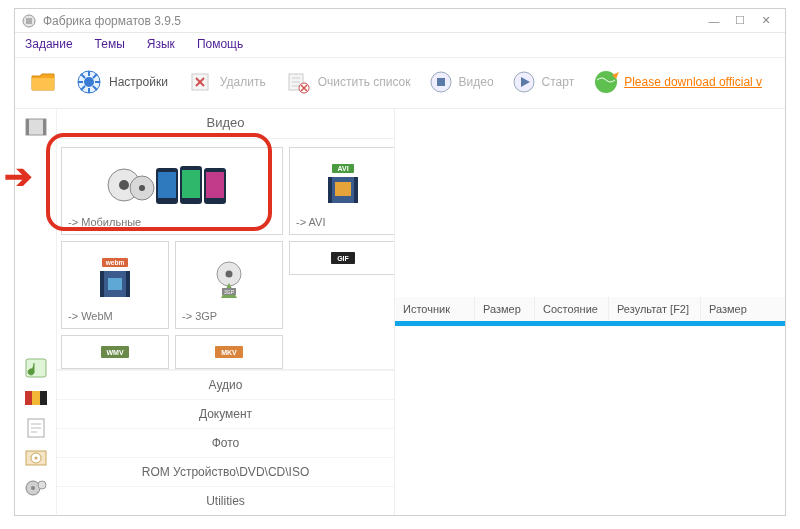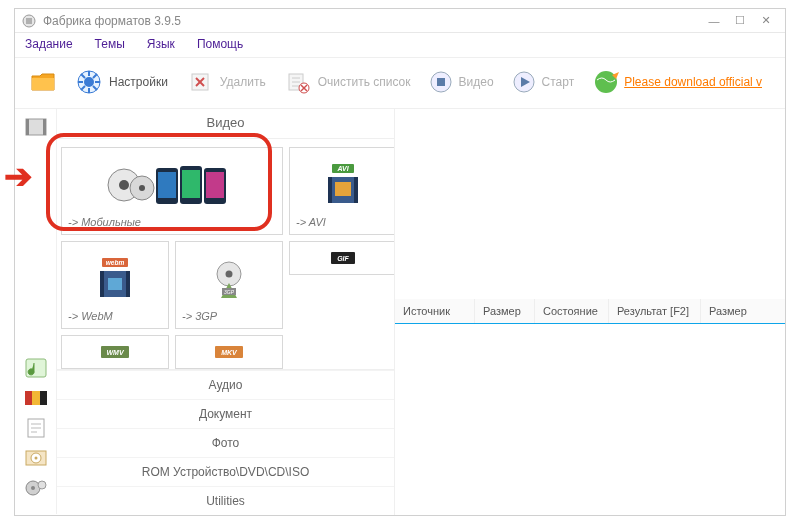--- a/index.html
+++ b/index.html
@@ -18,30 +18,30 @@
   .tico.sm { width: 24px; height: 24px; }
   .orange-link { color: #ff7b00; font-size: 12px; text-decoration: underline; white-space: nowrap; overflow: hidden; }
   .body { display: flex; height: calc(100% - 24px - 27px - 50px); }
   .leftcol { width: 42px; border-right: 1px solid #f0f0f0; display: flex; flex-direction: column; align-items: center; padding-top: 6px; gap: 6px; }
   .leftcol .litm { width: 26px; height: 24px; cursor: default; }
   .leftcol .spacer-grow { flex: 1; }
   .rightcol { flex: 1; display: flex; align-items: center; }
   .formats { width: 338px; border-right: 1px solid #efefef; display: flex; flex-direction: column; }
   .cathdr { text-align: center; font-size: 13px; color: #666; padding: 6px 0 8px; border-bottom: 1px solid #efefef; }
   .grid-scroll { flex: 1; overflow: hidden; }
-  .grid { display: grid; grid-template-columns: repeat(3, 108px); gap: 6px; padding: 8px 0 0 4px; font-style: italic; }
+  .grid { display: grid; grid-template-columns: repeat(3, 108px); gap: 6px; padding: 8px 0 0 4px; }
   .gcell { border: 1px solid #d8d8d8; height: 88px; display: flex; flex-direction: column; justify-content: flex-end; padding: 6px; position: relative; background: #fff; }
   .gcell .gicon { flex: 1; display: flex; align-items: center; justify-content: center; }
   .gcell .glbl { font-size: 11px; color: #777; }
   .gcell.big { grid-column: span 2; }
   .gcell.partial { height: 34px; justify-content: flex-start; padding-top: 6px; overflow: hidden; }
   .catlist { border-top: 1px solid #efefef; display: flex; flex-direction: column; align-items: center; }
   .catlist div { font-size: 12px; color: #666; padding: 7px 0; cursor: default; width: 100%; text-align: center; border-top: 1px solid #f3f3f3; }
   .table-pane { flex: 1; }
-  .thead { display: flex; border-bottom: 1px solid #0ea5e9; }
+  .thead { display: flex; border-bottom: 5px solid #0ea5e9; }
   .th { font-size: 11px; color: #555; padding: 6px 8px; border-right: 1px solid #eee; background: #fafafa; white-space: nowrap; }
   
   .callout { position: absolute; border: 4px solid #e03020; border-radius: 18px; pointer-events: none; }
   .arrow-left { position: absolute; color: #e03020; font-size: 34px; font-weight: bold; pointer-events: none; }
 </style>
 </head>
 <body>
 
 <div class="window">
 

